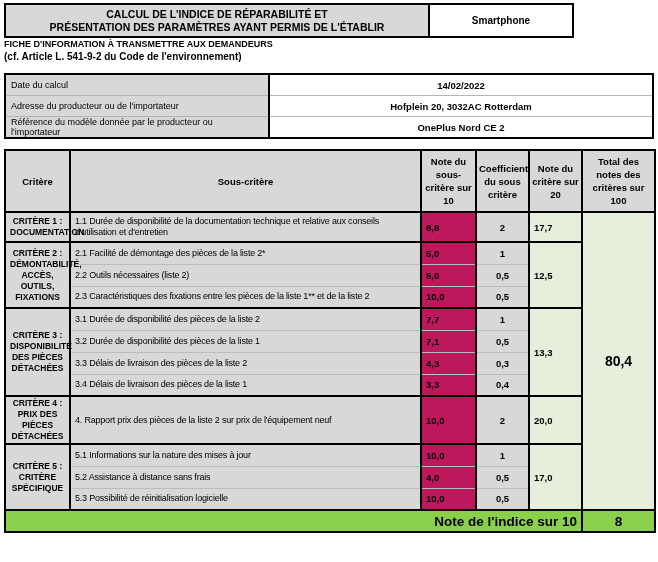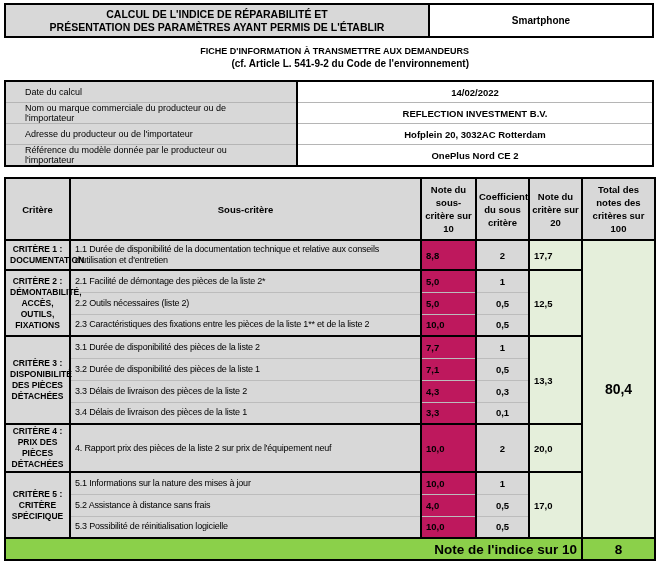--- a/index.html
+++ b/index.html
@@ -4,38 +4,38 @@
 <style>
   html, body { margin:0; padding:0; }
   body {
     width:658px; height:562px; background:#ffffff; color:#000;
     font-family:"Liberation Sans", sans-serif;
     -webkit-font-smoothing:antialiased;
   }
   .page { padding:3px 4px 0 4px; }
 
   
-  .title-table { width:650px; border-collapse:collapse; table-layout:fixed; }
+  .title-table { width:570px; border-collapse:collapse; table-layout:fixed; }
   .title-table td { border:2px solid #000; }
   .title-cell {
     width:414px; background:var(--gray,#D8D8D8); text-align:center;
     font-weight:bold; font-size:10.5px; line-height:13px; height:29px; padding:1px 4px;
   }
   .category-cell {
     background:#fff; text-align:center; font-weight:bold; font-size:10px;
   }
 
   
-  .subtitle { width:465px; text-align:right; margin-top:7px; font-weight:bold; }
+  .subtitle { width:465px; text-align:left; font-weight:bold; }
   .subtitle .s1 { font-size:9px; line-height:13px; }
   .subtitle .s2 { font-size:10px; line-height:12px; }
 
   
   .info-table { width:650px; border-collapse:collapse; table-layout:fixed; margin-top:10px; border:2px solid #000; }
-  .info-table td { border-top:1px solid #b5b5b5; border-bottom:1px solid #b5b5b5; height:20px; padding:0 19px; }
+  .info-table td { border-top:1px solid #b5b5b5; border-bottom:1px solid #b5b5b5; height:20px; padding:0 5px; }
   .info-label { width:252px; background:var(--gray,#D8D8D8); font-size:9px; border-right:2px solid #000; }
   .info-value { text-align:center; font-weight:bold; font-size:9.5px; }
 
   
   .main-table { width:650px; border-collapse:collapse; table-layout:fixed; margin-top:10px; border:2px solid #000; }
   .main-table th {
     border:2px solid #000; background:var(--gray,#D8D8D8);
     font-size:9.5px; font-weight:bold; height:58px; line-height:13px; padding:1px 2px;
   }
   .main-table td {
@@ -82,24 +82,20 @@
   <div class="subtitle">
     <div class="s1">FICHE D'INFORMATION À TRANSMETTRE AUX DEMANDEURS</div>
     <div class="s2">(cf. Article L. 541-9-2 du Code de l'environnement)</div>
   </div>
 
   <table class="info-table">
     <tbody>
         <tr>
       <td class="info-label">Date du calcul</td>
       <td class="info-value">14/02/2022</td>
-    </tr>
-    <tr>
-      <td class="info-label">Nom ou marque commerciale du producteur ou de l'importateur</td>
-      <td class="info-value">REFLECTION INVESTMENT B.V.</td>
     </tr>
     <tr>
       <td class="info-label">Adresse du producteur ou de l'importateur</td>
       <td class="info-value">Hofplein 20, 3032AC Rotterdam</td>
     </tr>
     <tr>
       <td class="info-label">Référence du modèle donnée par le producteur ou l'importateur</td>
       <td class="info-value">OnePlus Nord CE 2</td>
     </tr>
   </tbody>
@@ -164,21 +160,21 @@
       <td class="coef">0,5</td>
     </tr>
     <tr>
       <td class="sub">3.3 Délais de livraison des pièces de la liste 2</td>
       <td class="note">4,3</td>
       <td class="coef">0,3</td>
     </tr>
     <tr>
       <td class="sub">3.4 Délais de livraison des pièces de la liste 1</td>
       <td class="note">3,3</td>
-      <td class="coef">0,1</td>
+      <td class="coef">0,4</td>
     </tr>
 
     <tr class="grp r4">
       <td class="crit">CRITÈRE 4 : PRIX DES PIÈCES DÉTACHÉES</td>
       <td class="sub">4. Rapport prix des pièces de la liste 2 sur prix de l'équipement neuf</td>
       <td class="note">10,0</td>
       <td class="coef">2</td>
       <td class="n20">20,0</td>
     </tr>
 

